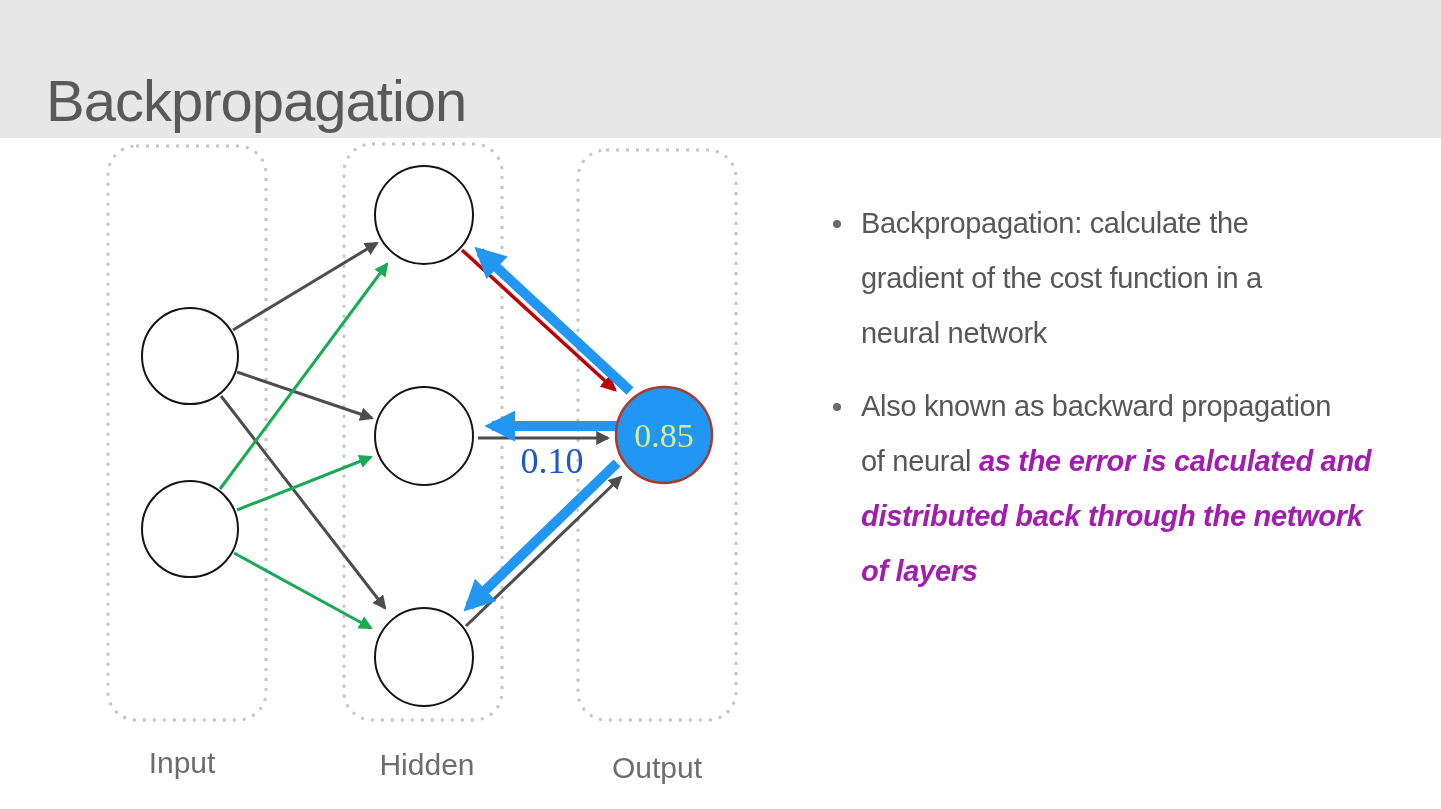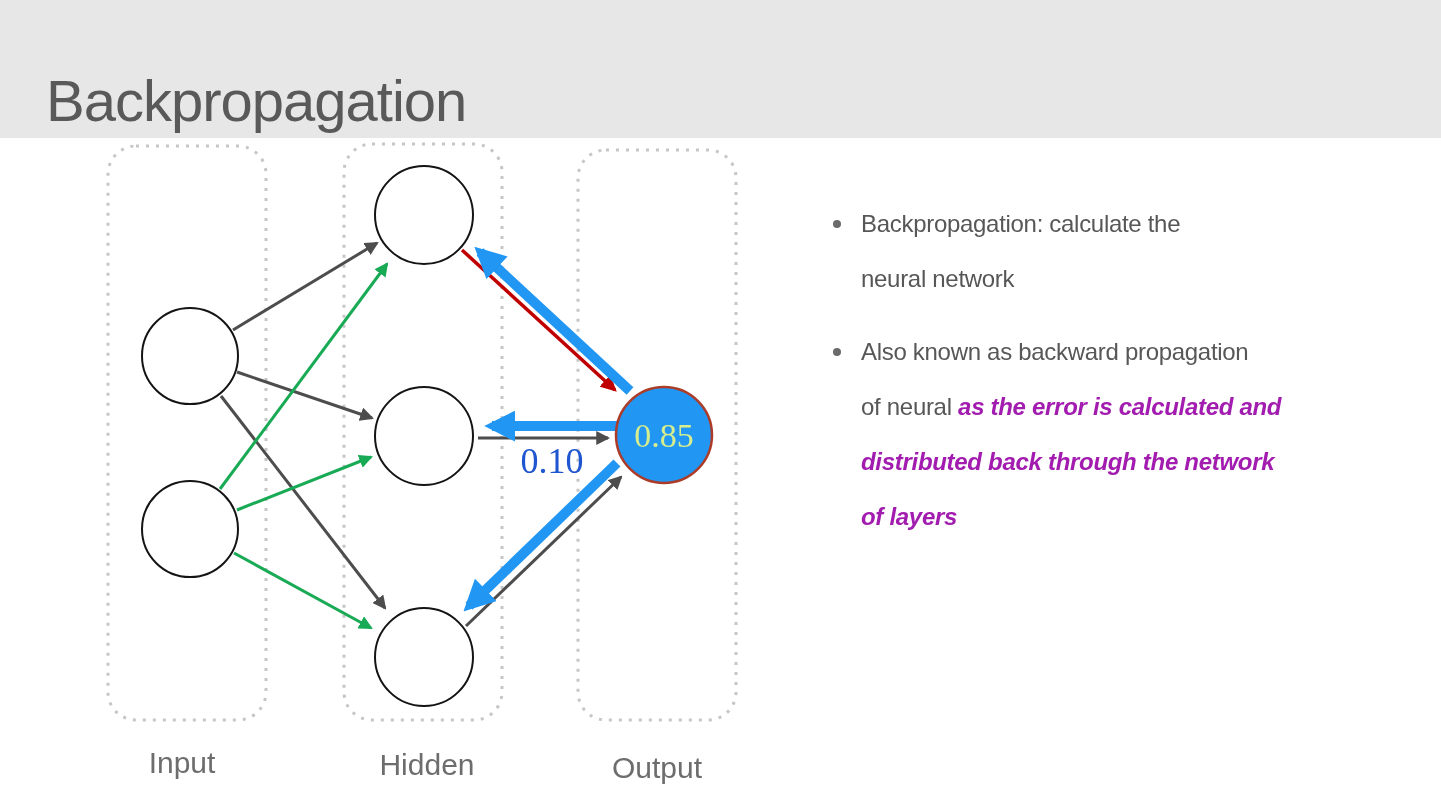--- a/index.html
+++ b/index.html
@@ -29,21 +29,21 @@
   .node-value{
     font-family:"Liberation Serif",serif;
     font-size:34px;fill:#d7ee8e;
   }
   .weight-value{
     font-family:"Liberation Serif",serif;
     font-size:36px;fill:#1e55d0;
   }
   .bullets{
     position:absolute;left:833px;top:196px;width:590px;
-    color:#575757;font-size:24px;line-height:55px;
+    color:#575757;font-size:29px;line-height:55px;
     letter-spacing:-0.3px;
   }
   .bullet{display:flex;margin-bottom:18px;}
   .dot{
     flex:0 0 auto;width:8px;height:8px;border-radius:50%;
     background:#6a6a6a;margin:24px 20px 0 0;
   }
   .bullet-content{flex:1 1 auto;}
   .line{white-space:nowrap;}
   .em{font-style:italic;font-weight:600;color:#a21caf;}
@@ -105,20 +105,21 @@
     <text class="layer-label" x="182" y="773" text-anchor="middle">Input</text>
     <text class="layer-label" x="427" y="775" text-anchor="middle">Hidden</text>
     <text class="layer-label" x="657" y="778" text-anchor="middle">Output</text>
   </svg>
 
   <div class="bullets">
       <div class="bullet">
         <span class="dot"></span>
         <div class="bullet-content">
           <div class="line"><span>Backpropagation: calculate the</span></div>
+          <div class="line"><span>gradient of the cost function in a</span></div>
           <div class="line"><span>neural network</span></div>
         </div>
       </div>
       <div class="bullet">
         <span class="dot"></span>
         <div class="bullet-content">
           <div class="line"><span>Also known as backward propagation</span></div>
           <div class="line"><span>of neural </span><span class="em">as the error is calculated and</span></div>
           <div class="line"><span class="em">distributed back through the network</span></div>
           <div class="line"><span class="em">of layers</span></div>

